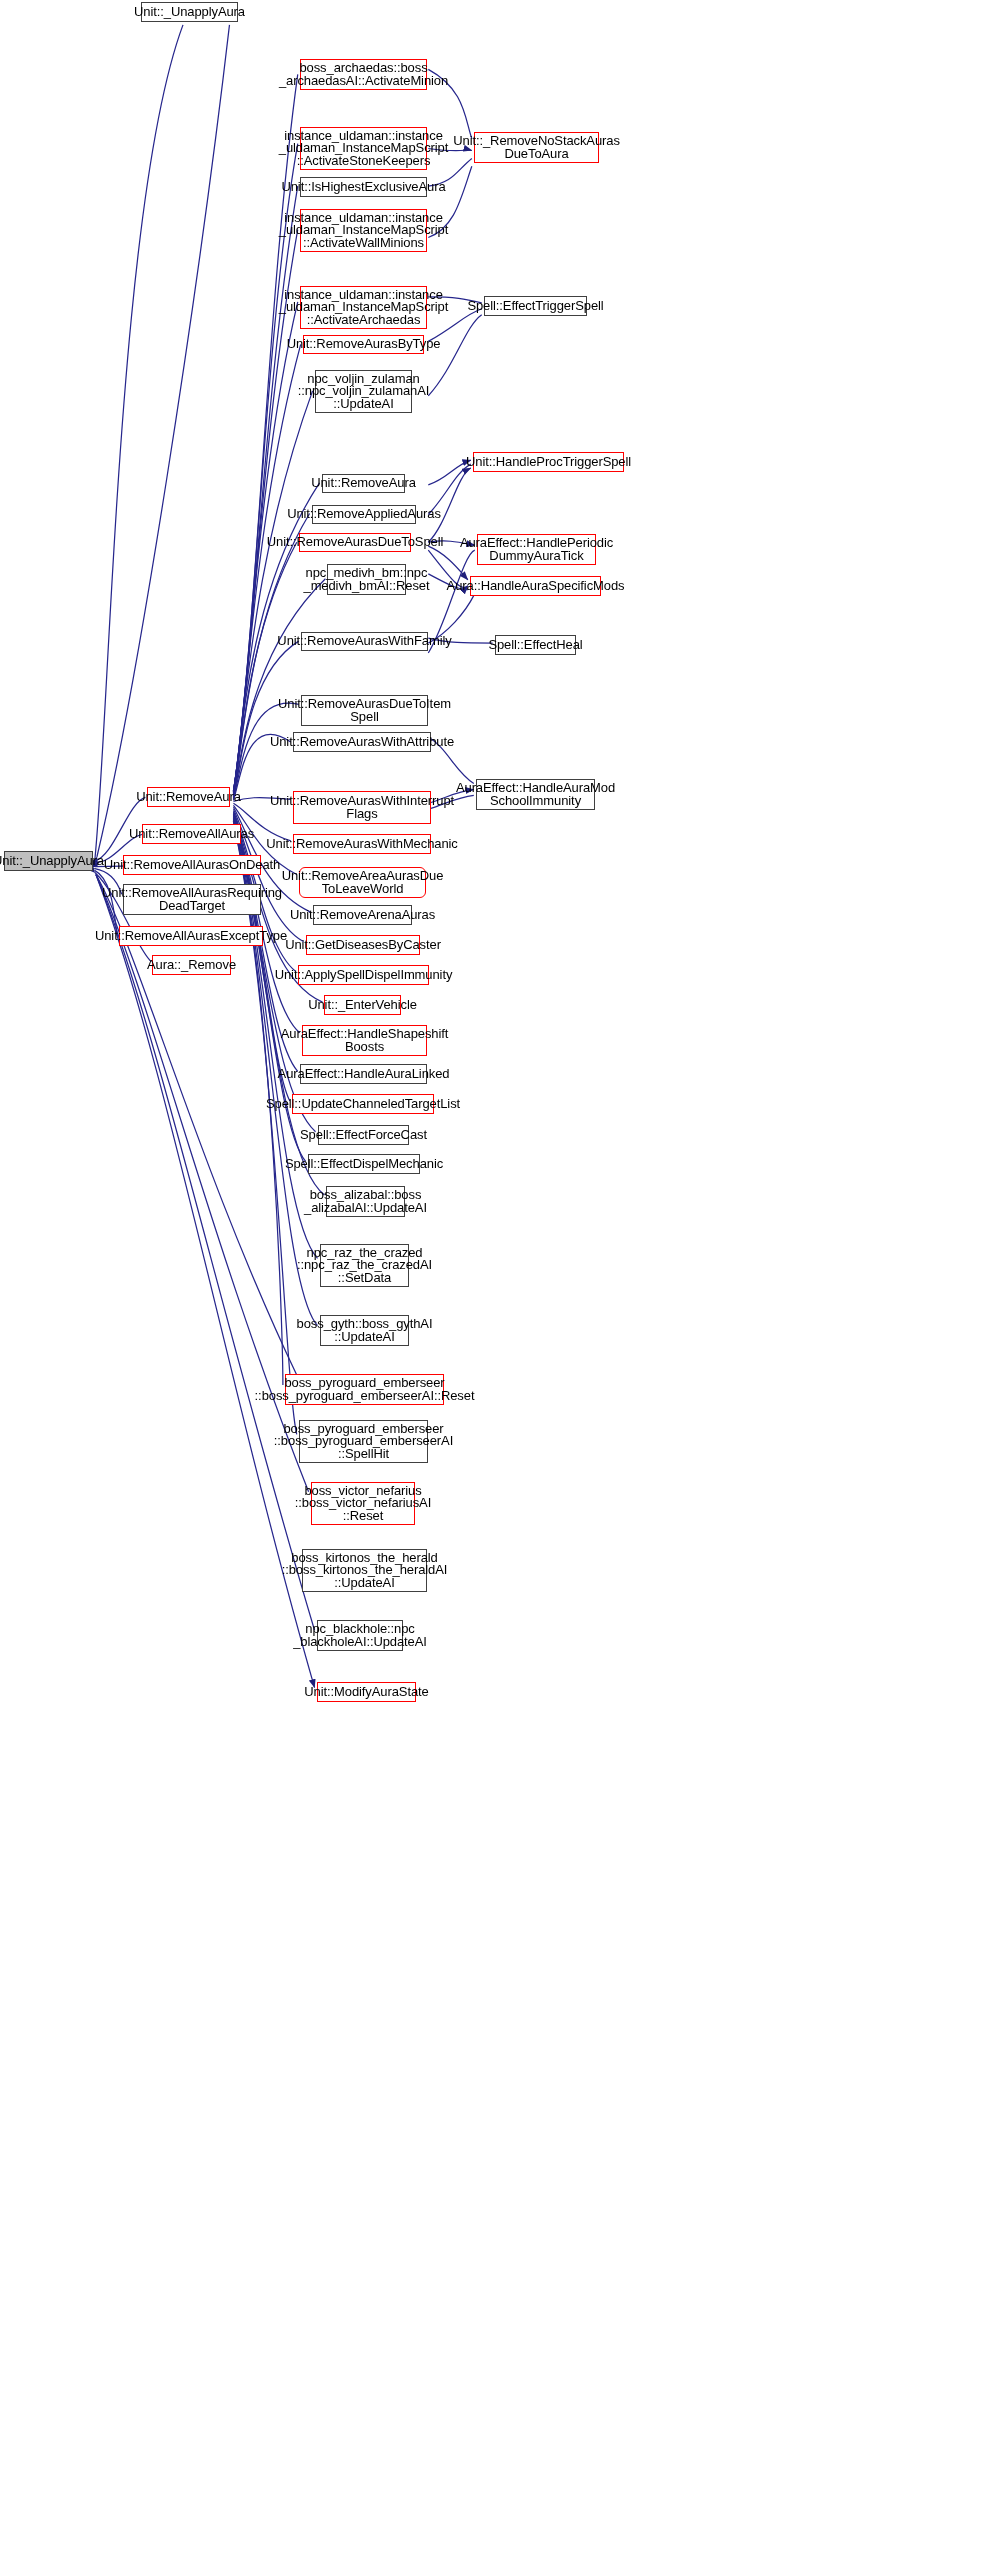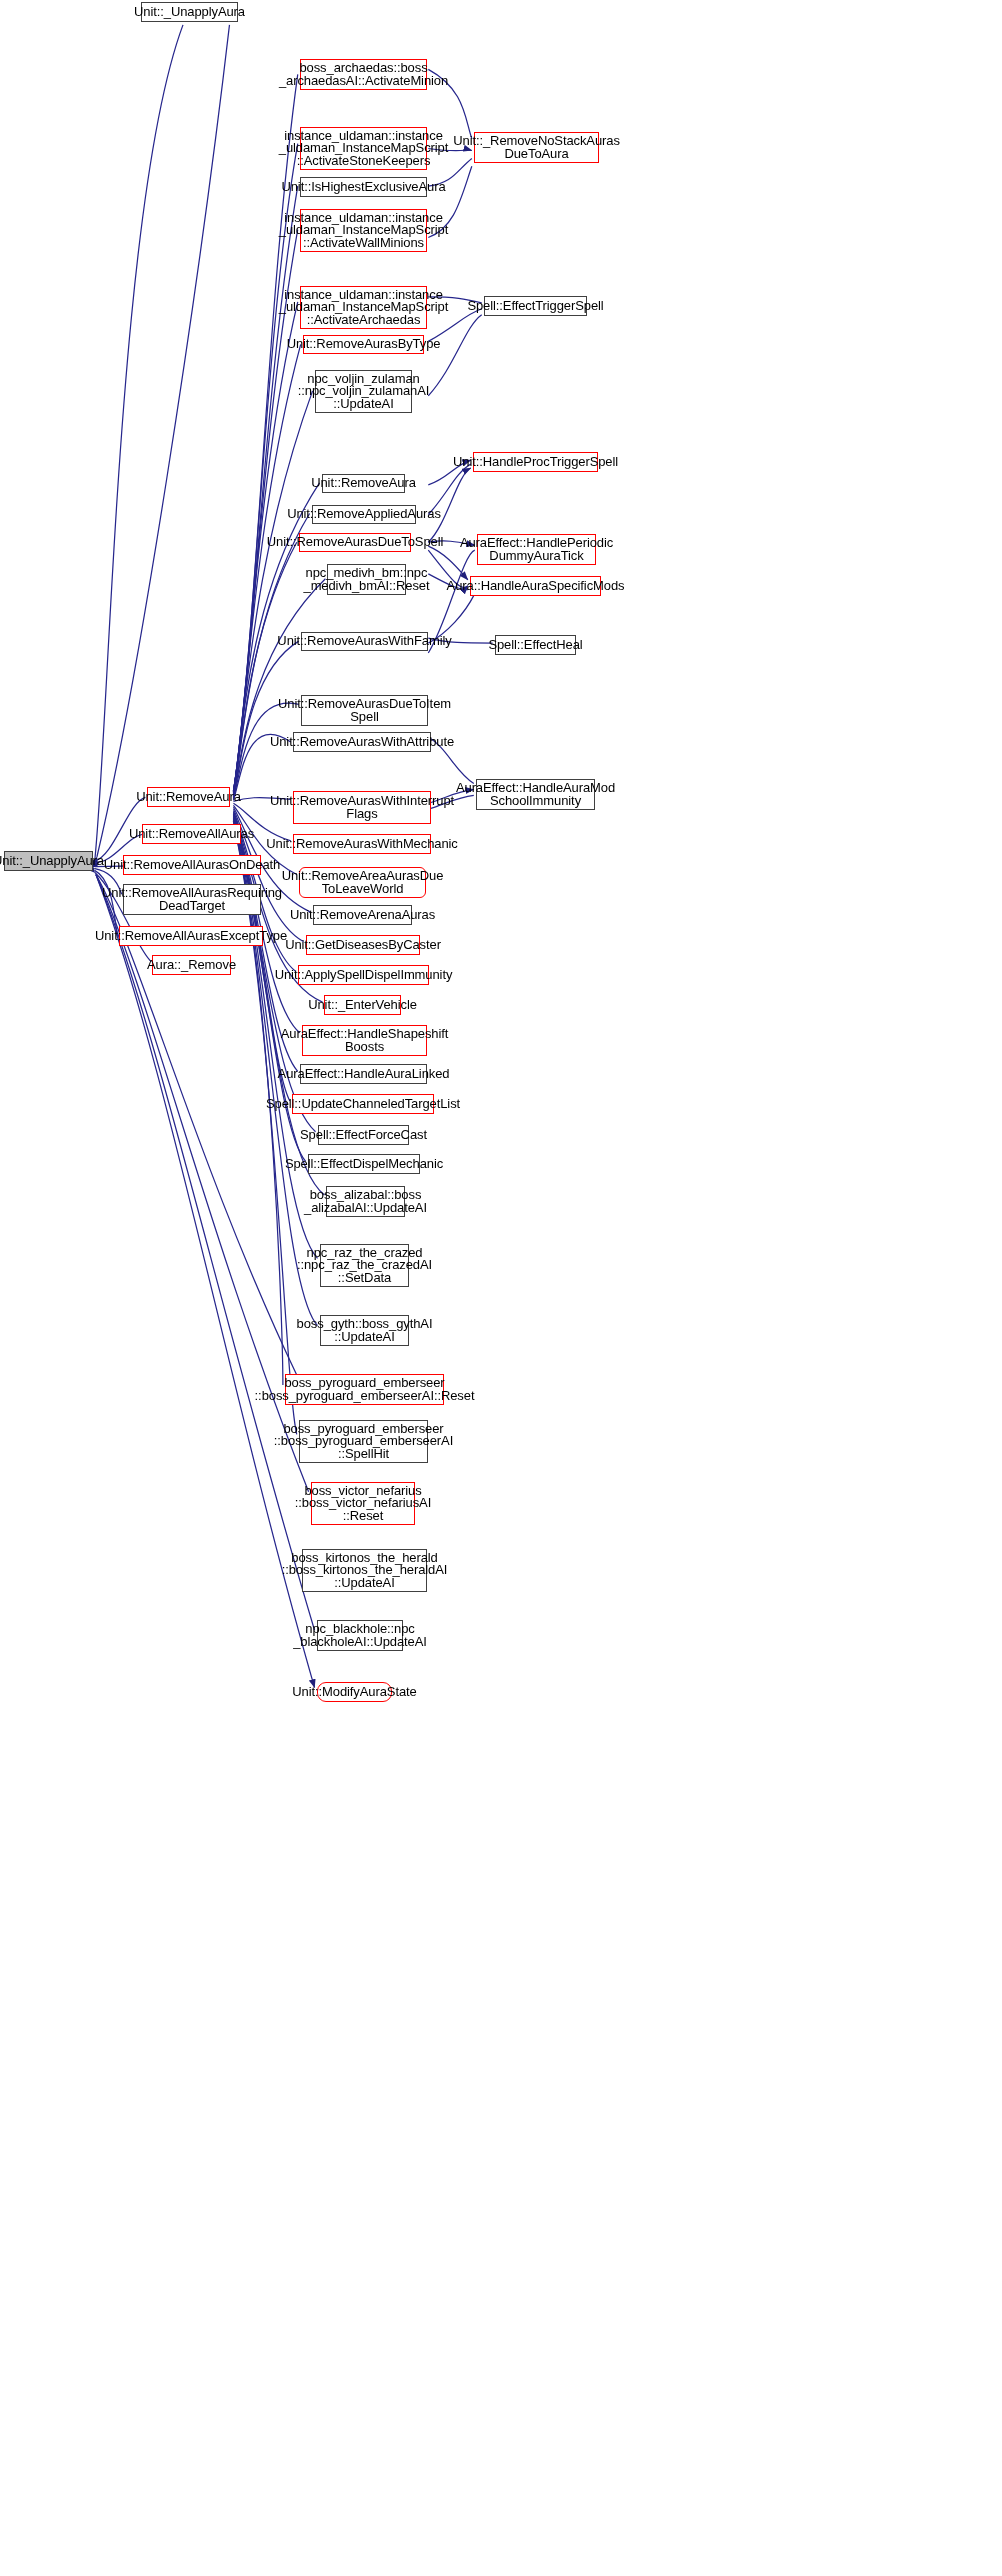--- a/index.html
+++ b/index.html
@@ -192,25 +192,25 @@
 ::boss_pyroguard_emberseerAI
 ::SpellHit</div>
     <div class="node red" style="left: 311px; top: 1482px; width: 104px; height: 43px;">boss_victor_nefarius
 ::boss_victor_nefariusAI
 ::Reset</div>
     <div class="node" style="left: 302px; top: 1549px; width: 125px; height: 43px;">boss_kirtonos_the_herald
 ::boss_kirtonos_the_heraldAI
 ::UpdateAI</div>
     <div class="node" style="left: 317px; top: 1620px; width: 86px; height: 31px;">npc_blackhole::npc
 _blackholeAI::UpdateAI</div>
-    <div class="node red" style="left: 317px; top: 1682px; width: 75px; height: 20px; border-radius: 9px;">Unit::ModifyAuraState</div>
+    <div class="node red" style="left: 317px; top: 1682px; width: 99px; height: 20px;">Unit::ModifyAuraState</div>
     <div class="node red" style="left: 474px; top: 132px; width: 125px; height: 31px;">Unit::_RemoveNoStackAuras
 DueToAura</div>
     <div class="node" style="left: 484px; top: 296px; width: 103px; height: 20px;">Spell::EffectTriggerSpell</div>
-    <div class="node red" style="left: 473px; top: 452px; width: 125px; height: 20px;">Unit::HandleProcTriggerSpell</div>
+    <div class="node red" style="left: 473px; top: 452px; width: 151px; height: 20px;">Unit::HandleProcTriggerSpell</div>
     <div class="node red" style="left: 477px; top: 534px; width: 119px; height: 31px;">AuraEffect::HandlePeriodic
 DummyAuraTick</div>
     <div class="node red" style="left: 470px; top: 576px; width: 131px; height: 20px;">Aura::HandleAuraSpecificMods</div>
     <div class="node" style="left: 495px; top: 635px; width: 81px; height: 20px;">Spell::EffectHeal</div>
     <div class="node" style="left: 476px; top: 779px; width: 119px; height: 31px;">AuraEffect::HandleAuraMod
 SchoolImmunity</div>
   </div>
 
 
 </body></html>

